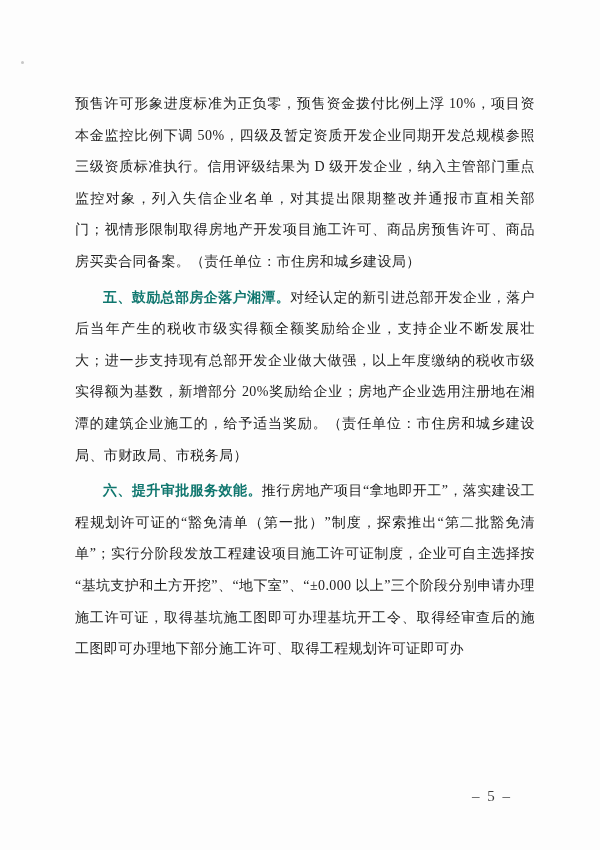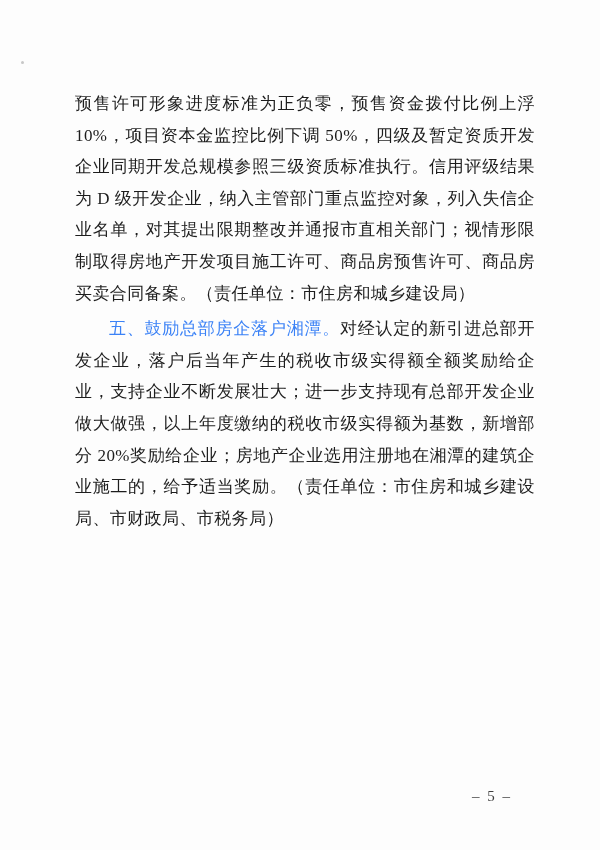--- a/index.html
+++ b/index.html
@@ -24,38 +24,38 @@
     height: 3px;
     border-radius: 50%;
     background: #bdbdbd;
     opacity: 0.85;
   }
   .content {
     position: absolute;
     left: 75px;
     top: 88px;
     width: 460px;
-    font-size: 17px;
+    font-size: 14px;
     line-height: 31.6px;
     letter-spacing: 0.4px;
     text-align: justify;
     text-justify: inter-ideograph;
   }
   .para {
     margin: 0;
   }
   .para.spaced {
     margin-top: 4px;
   }
   .para.indent {
     text-indent: 2em;
   }
   .lead {
-    font-weight: 400;
-    color: #3b82f6;
+    font-weight: 700;
+    color: #0f766e;
   }
   .page-number {
     position: absolute;
     right: 88px;
     bottom: 45px;
     font-size: 15px;
     letter-spacing: 2px;
     color: #3e3e3e;
     white-space: pre;
   }
@@ -66,18 +66,19 @@
 <div class="page">
 
   <div class="scan-speck"></div>
 
   <div class="content">
 
     <p class="para"><span>预售许可形象进度标准为正负零，预售资金拨付比例上浮 10%，项目资本金监控比例下调 50%，四级及暂定资质开发企业同期开发总规模参照三级资质标准执行。信用评级结果为 D 级开发企业，纳入主管部门重点监控对象，列入失信企业名单，对其提出限期整改并通报市直相关部门；视情形限制取得房地产开发项目施工许可、商品房预售许可、商品房买卖合同备案。（责任单位：市住房和城乡建设局）</span></p>
 
     <p class="para indent spaced"><span class="lead">五、鼓励总部房企落户湘潭。</span><span>对经认定的新引进总部开发企业，落户后当年产生的税收市级实得额全额奖励给企业，支持企业不断发展壮大；进一步支持现有总部开发企业做大做强，以上年度缴纳的税收市级实得额为基数，新增部分 20%奖励给企业；房地产企业选用注册地在湘潭的建筑企业施工的，给予适当奖励。（责任单位：市住房和城乡建设局、市财政局、市税务局）</span></p>
 
+    <p class="para indent spaced"><span class="lead">六、提升审批服务效能。</span><span>推行房地产项目“拿地即开工”，落实建设工程规划许可证的“豁免清单（第一批）”制度，探索推出“第二批豁免清单”；实行分阶段发放工程建设项目施工许可证制度，企业可自主选择按“基坑支护和土方开挖”、“地下室”、“±0.000 以上”三个阶段分别申请办理施工许可证，取得基坑施工图即可办理基坑开工令、取得经审查后的施工图即可办理地下部分施工许可、取得工程规划许可证即可办</span></p>
 
   </div>
 
   <div class="page-number">– 5 –</div>
 
 </div>
 
 </body></html>

